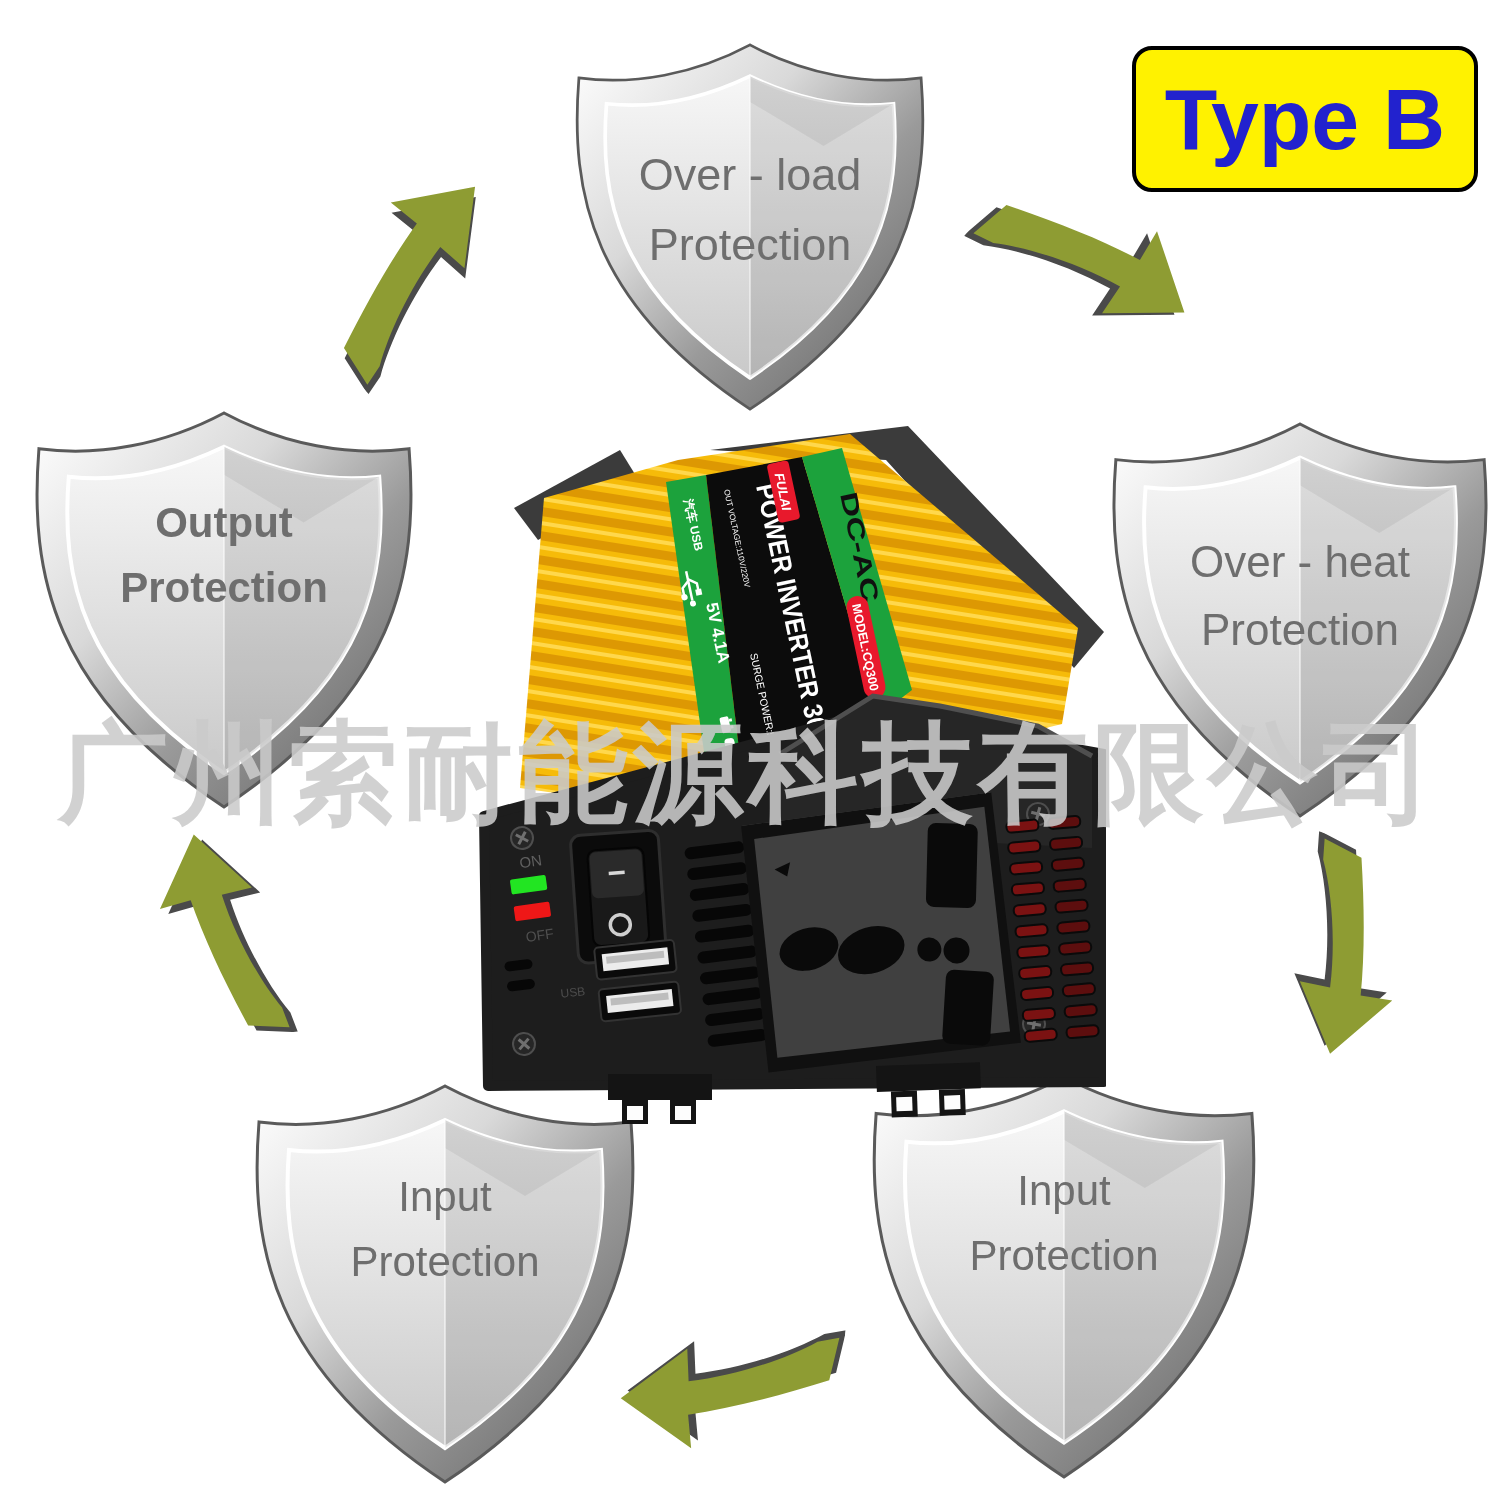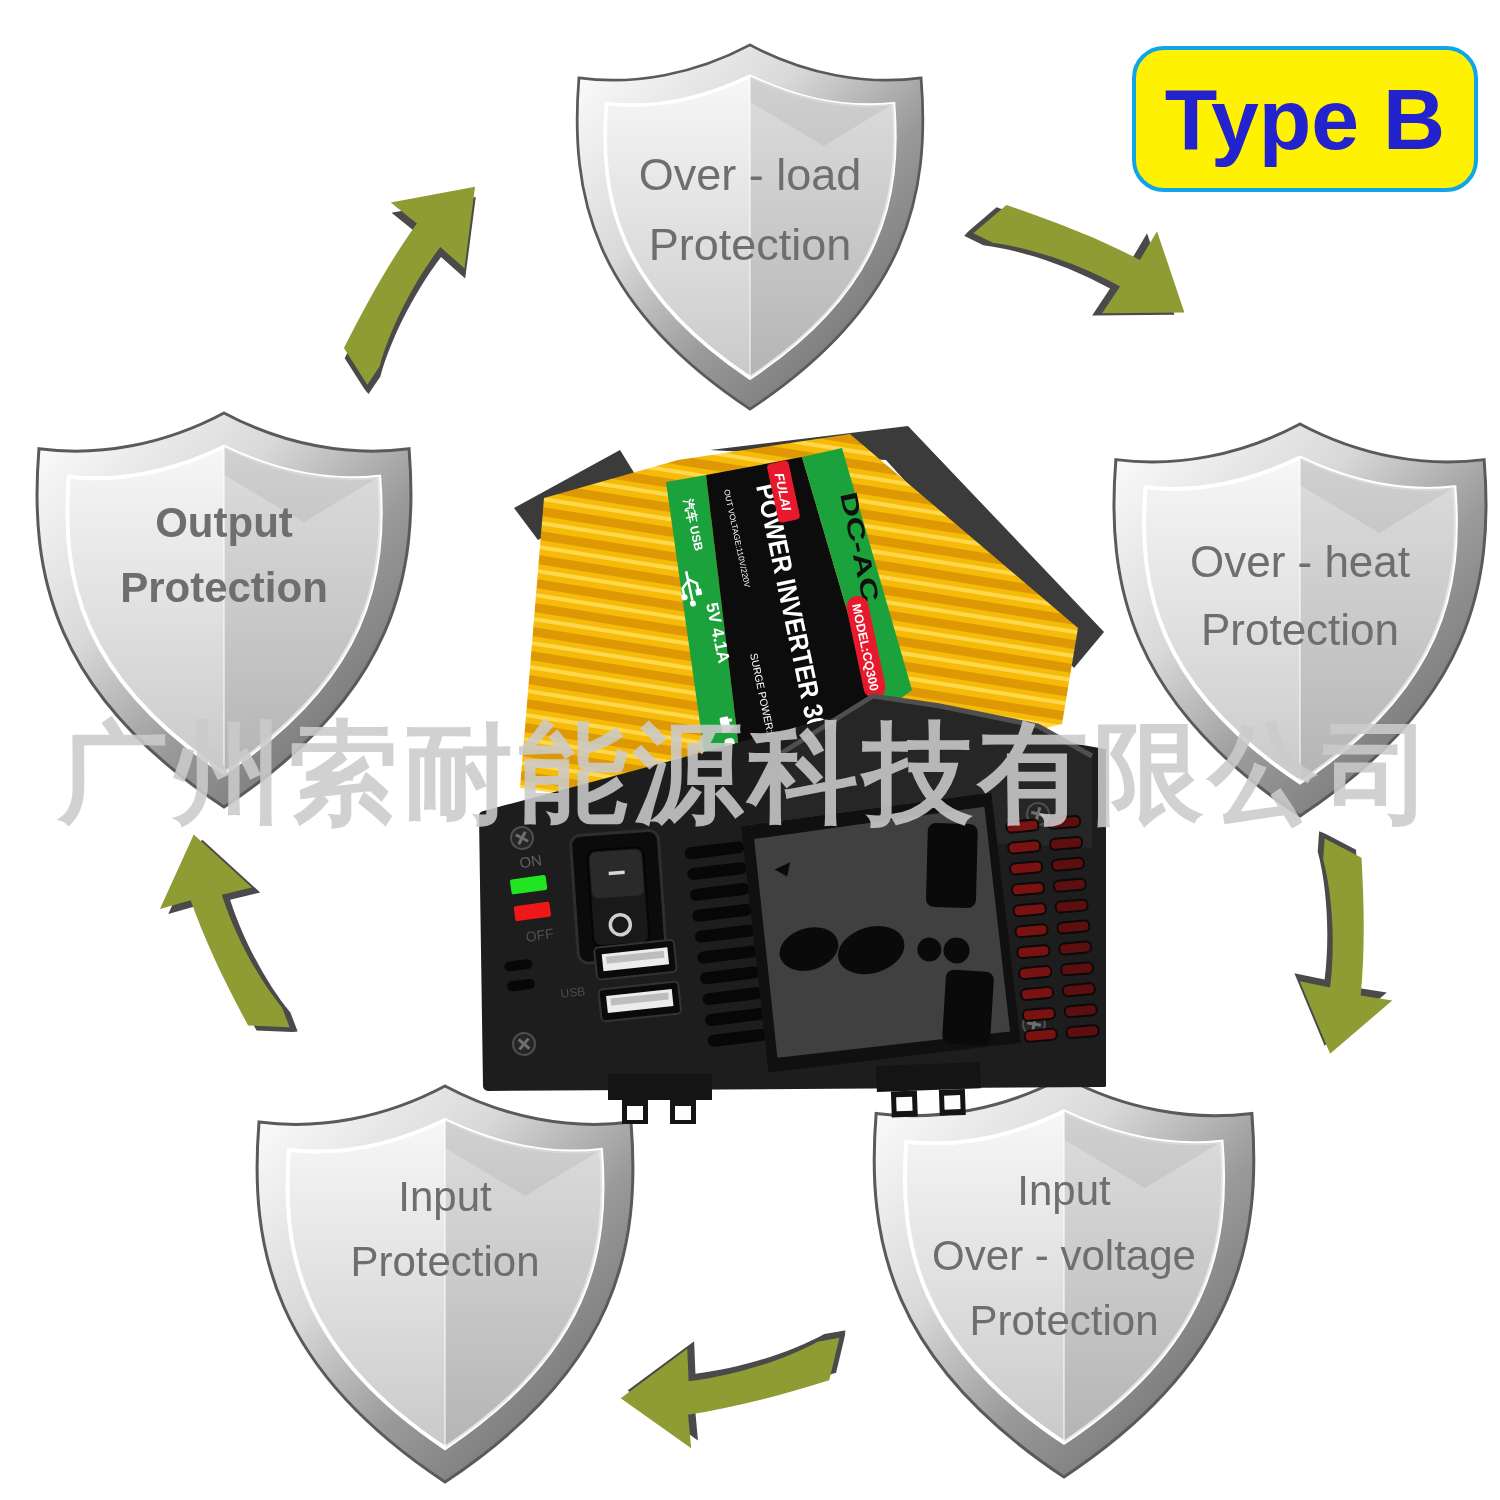--- a/index.html
+++ b/index.html
@@ -10,21 +10,21 @@
   .shield svg{width:100%;height:100%;display:block;}
   .shield .lbl{position:absolute;left:0;right:0;top:0;bottom:0;display:flex;flex-direction:column;
     align-items:center;text-align:center;color:var(--shield-text,#6e6e6e);
     font-size:43px;line-height:1.55;font-family:"Liberation Sans",sans-serif;}
   .shield .lbl span{display:block;}
   
   .arrow{position:absolute;}
   .arrow svg{width:100%;height:100%;display:block;overflow:visible;}
   
   #typeb{position:absolute;left:1132px;top:46px;width:338px;height:138px;
-    background:var(--badge-bg,#fff200);border:4px solid #0ea5e9;border-radius:32px;
+    background:var(--badge-bg,#fff200);border:4px solid #000000;border-radius:20px;
     display:flex;align-items:center;justify-content:center;
     color:var(--badge-text,#2222ce);font-size:86px;font-weight:bold;}
   
   #watermark{position:absolute;left:58px;top:700px;width:1390px;
     color:var(--watermark,#cbcbcb);opacity:.88;font-size:110px;letter-spacing:5px;
     font-weight:bold;white-space:nowrap;pointer-events:none;z-index:60;}
   
   #product{position:absolute;left:478px;top:424px;width:628px;height:700px;z-index:10;}
   #product svg{width:100%;height:100%;display:block;}
   .svgtext{font-family:"Liberation Sans",sans-serif;}
@@ -295,21 +295,20 @@
       <span>Protection</span>
     </div>
   </div>
 
   <div class="shield" style="left:862px;top:1062px;width:404px;height:430px;">
     <svg>
         <use href="#shieldShape" width="404" height="430"></use>
       </svg>
     <div class="lbl" style="padding-top:96px;font-size:42px;">
       <span>Input</span>
-      <span>Over - voltage</span>
       <span>Protection</span>
     </div>
   </div>
 
   <div class="arrow" style="left:298px;top:190px;width:225px;height:165px;transform:rotate(-42deg);">
     <svg viewBox="0 0 252 178">
         <use href="#arrowShape"></use>
       </svg>
   </div>
   <div class="arrow" style="left:978px;top:178px;width:225px;height:165px;transform:rotate(40deg);">

